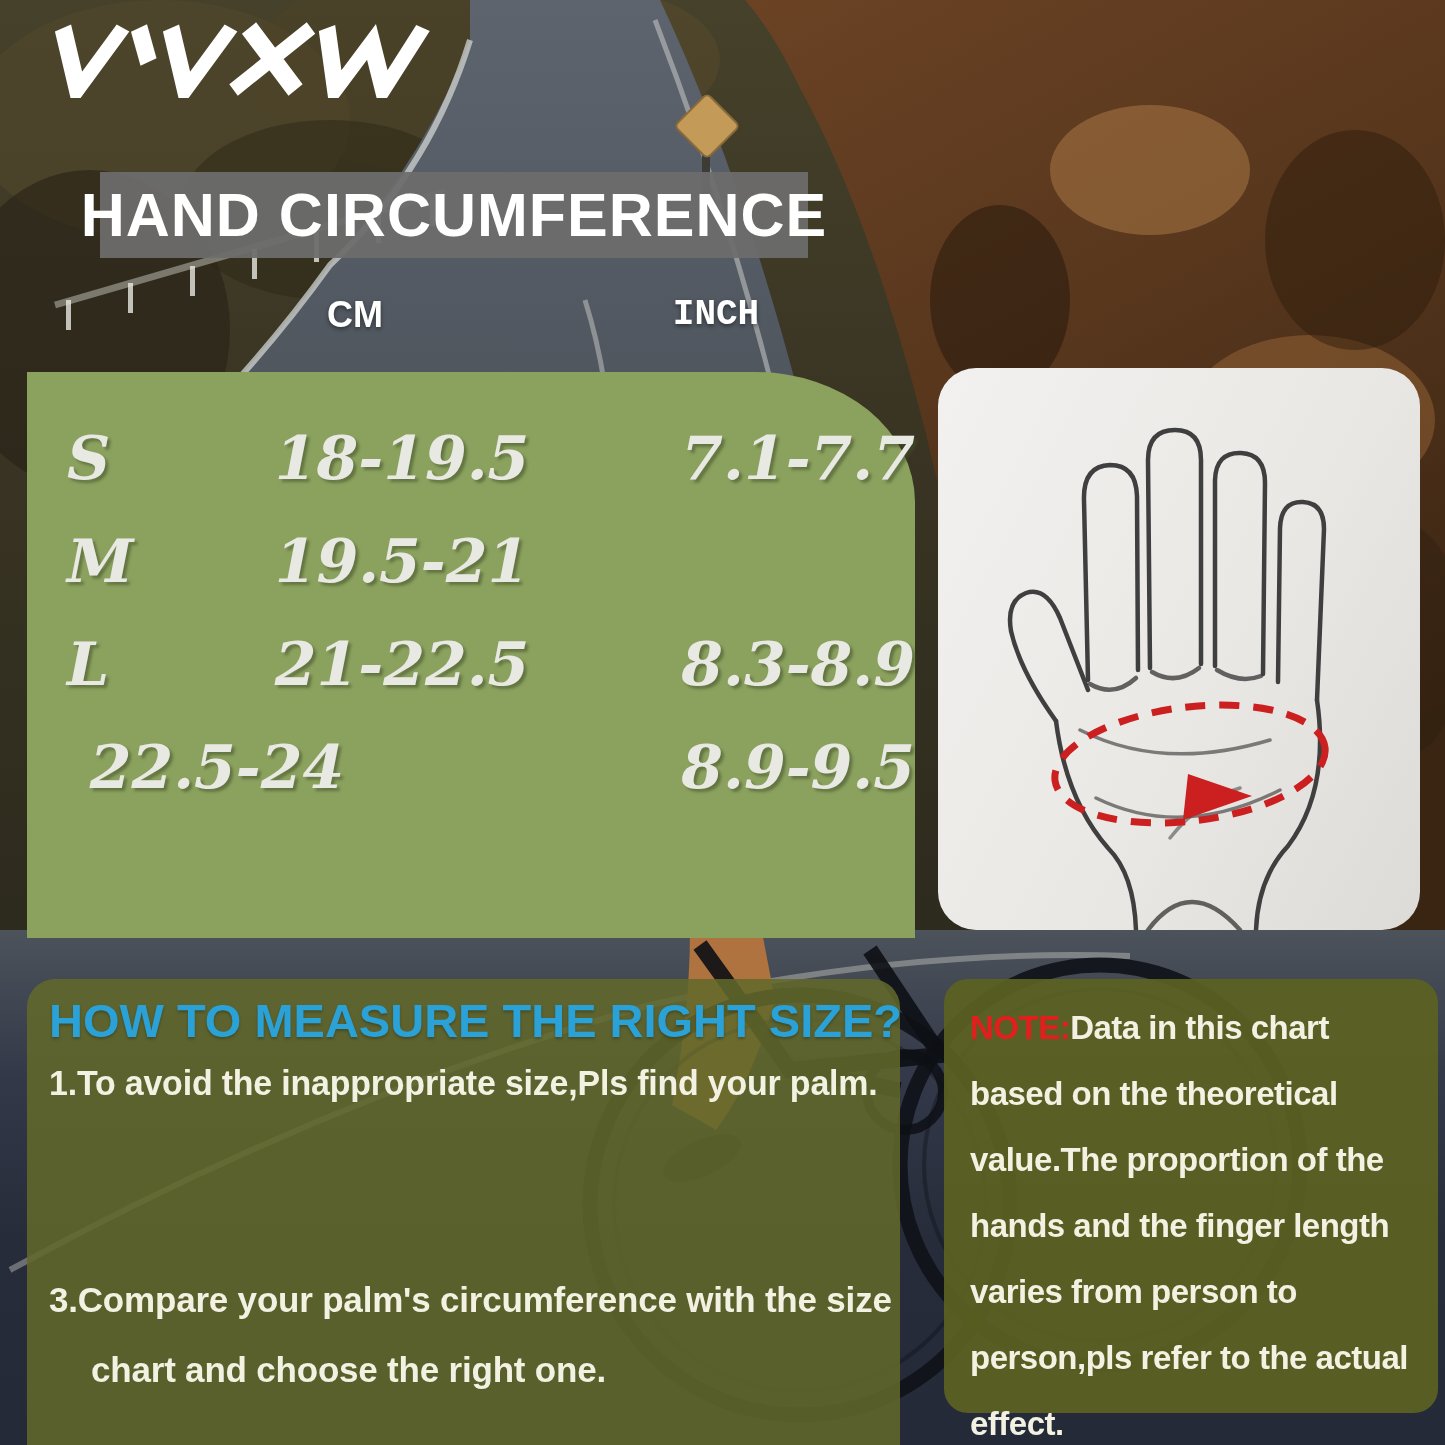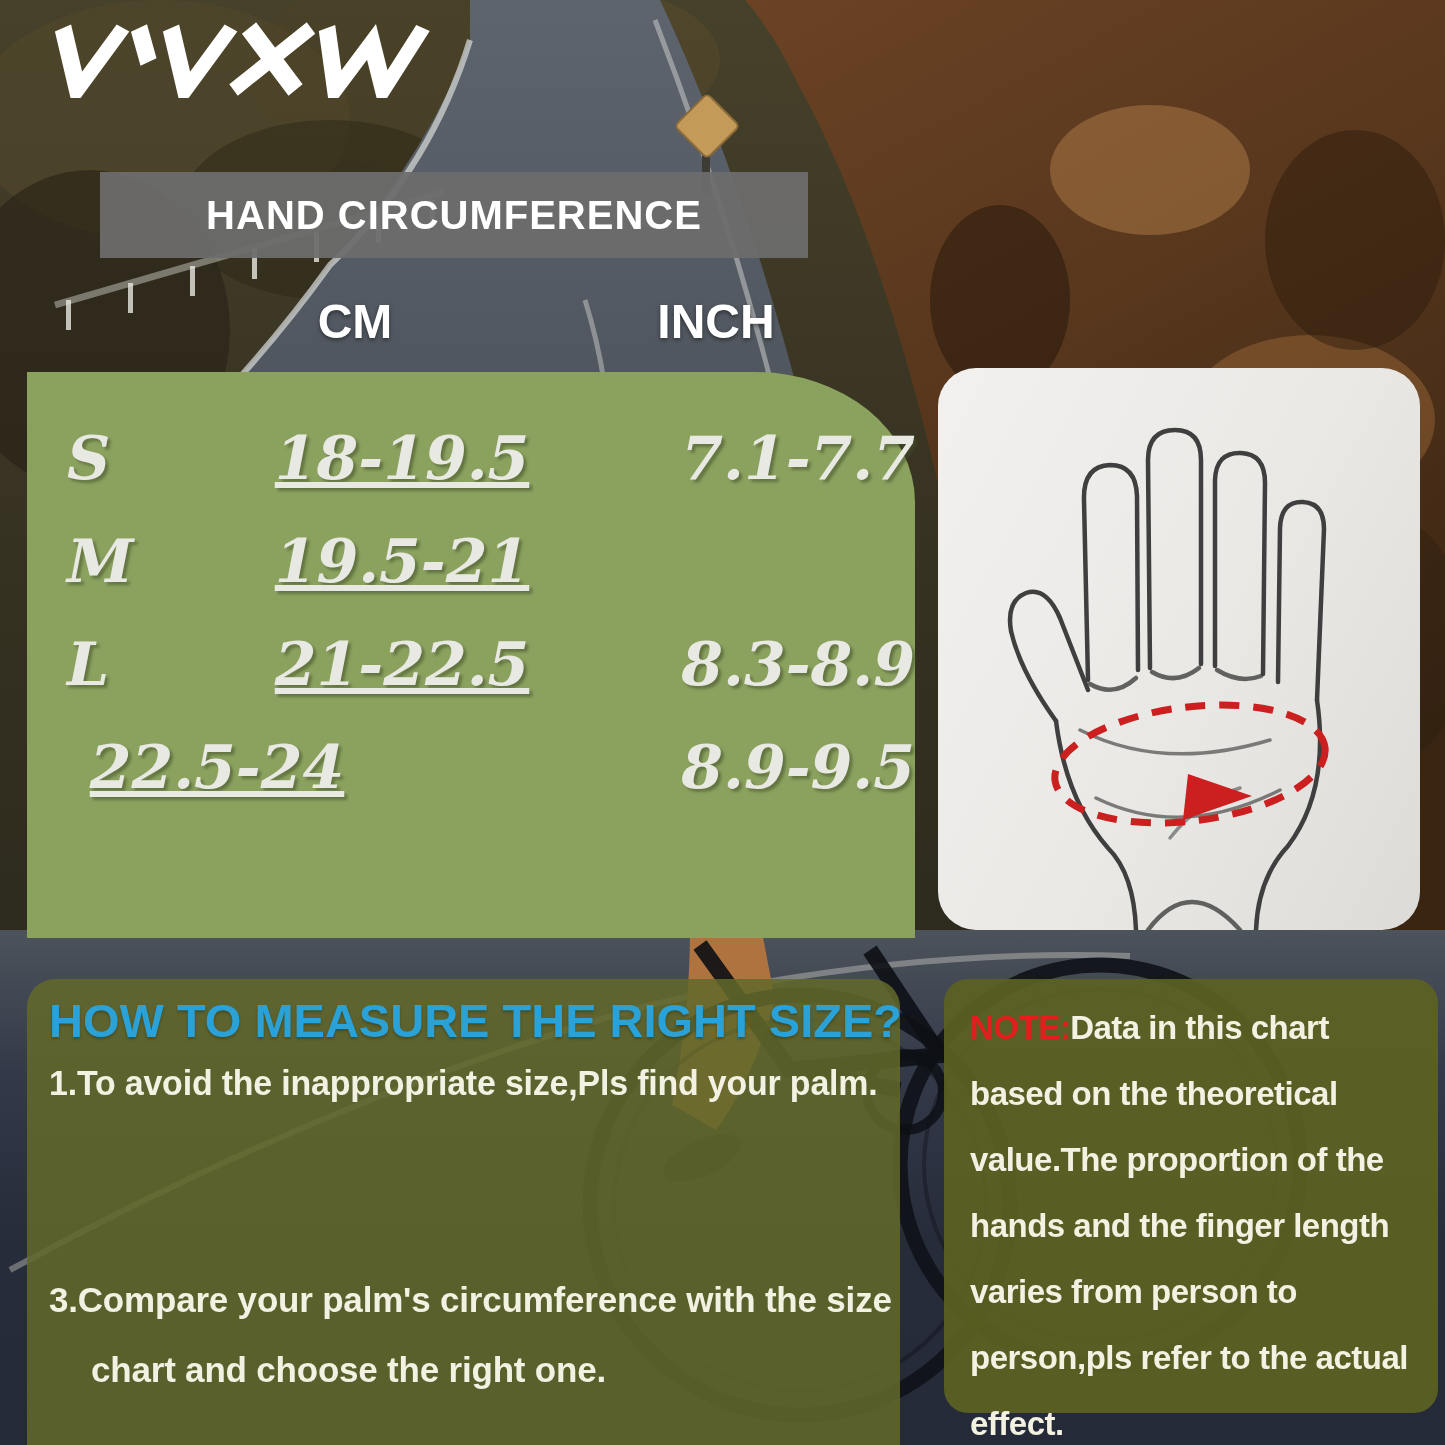--- a/index.html
+++ b/index.html
@@ -6,36 +6,36 @@
   .canvas{position:relative;width:1445px;height:1445px;margin:0 auto;overflow:hidden;
           font-family:"Liberation Sans",sans-serif;}
   .scene{position:absolute;inset:0;z-index:0;}
 
   
   .logo{position:absolute;left:38px;top:18px;width:400px;height:80px;z-index:3;}
 
   
   .banner{position:absolute;left:100px;top:172px;width:708px;height:86px;z-index:3;
           background:rgba(108,108,108,0.94);display:flex;align-items:center;justify-content:center;}
-  .banner span{color:#ffffff;font-size:40px;font-weight:800;letter-spacing:1px;white-space:nowrap;}
-
-  
-  .unit{position:absolute;top:294px;z-index:3;color:#ffffff;font-size:48px;font-weight:800;
+  .banner span{color:#ffffff;font-size:61px;font-weight:800;letter-spacing:1px;white-space:nowrap;}
+
+  
+  .unit{position:absolute;top:294px;z-index:3;color:#ffffff;font-size:36px;font-weight:800;
         text-align:center;text-shadow:0 2px 4px rgba(0,0,0,.45);}
   .unit.cm{left:275px;width:160px;}
-  .unit.inch{left:636px;width:160px;}
+  .unit.inch{left:636px;width:160px;font-family:Liberation Mono, monospace;}
 
   
   .size-panel{position:absolute;left:27px;top:372px;width:888px;height:566px;z-index:2;
               background:#8ba25f;border-top-right-radius:160px 130px;padding-top:34px;box-sizing:border-box;}
   .srow{display:flex;align-items:center;height:103px;
         font-family:"DejaVu Serif","Liberation Serif",serif;font-style:italic;font-weight:700;
         font-size:60px;color:#e9e9e3;text-shadow:3px 3px 3px rgba(66,78,40,.55);}
   .c-size{flex:0 0 185px;padding-left:40px;box-sizing:border-box;}
-  .c-cm{flex:0 0 380px;text-align:center;text-decoration:underline;}
+  .c-cm{flex:0 0 380px;text-align:center;}
   .c-inch{flex:1;text-align:right;}
 
   
   .hand-box{position:absolute;left:938px;top:368px;width:482px;height:562px;z-index:2;
             border-radius:38px;background:linear-gradient(118deg,#f2f1ef 0%,#e9e8e5 55%,#dcdbd7 100%);
             overflow:hidden;}
   .hand-box svg{display:block;width:100%;height:100%;}
 
   
   .howto{position:absolute;left:27px;top:979px;width:873px;height:520px;z-index:2;

